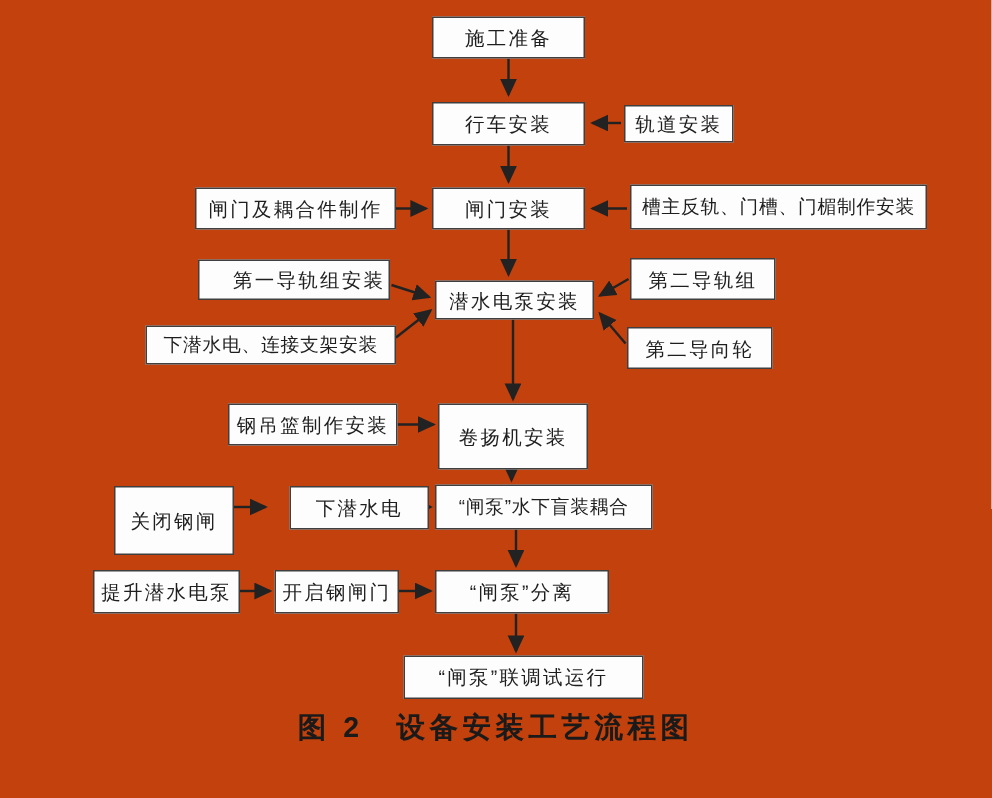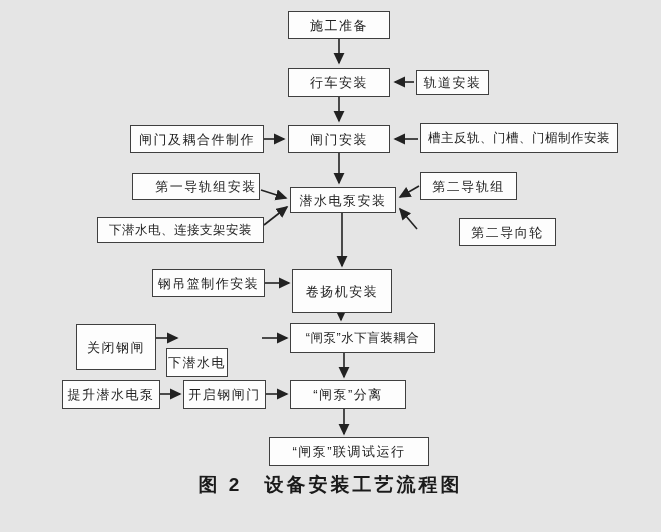--- a/index.html
+++ b/index.html
@@ -5,21 +5,21 @@
   html, body {
     margin: 0;
     padding: 0;
     background: #ffffff;
     font-family: "Liberation Sans", "DejaVu Sans", sans-serif;
   }
   .canvas {
     position: relative;
     width: 661px;
     height: 532px;
-    background: #e5e5e5;
+    background: #c2410c;
     overflow: hidden;
   }
   .node {
     position: absolute;
     box-sizing: border-box;
     border: 1.4px solid #3f3f3f;
     background: #fdfdfd;
     color: #1e1e1e;
     display: flex;
     align-items: center;
@@ -85,25 +85,25 @@
   <div class="node" style="left:288px; top:11px;  width:102px; height:28px;">施工准备</div>
   <div class="node" style="left:288px; top:68px;  width:102px; height:29px;">行车安装</div>
   <div class="node" style="left:416px; top:70px;  width:73px;  height:25px;">轨道安装</div>
   <div class="node" style="left:130px; top:125px; width:134px; height:28px;">闸门及耦合件制作</div>
   <div class="node" style="left:288px; top:125px; width:102px; height:28px;">闸门安装</div>
   <div class="node tight" style="left:420px; top:123px; width:198px; height:30px;">槽主反轨、门槽、门楣制作安装</div>
   <div class="node" style="left:132px; top:173px; width:128px; height:27px;padding-left:20px;">第一导轨组安装</div>
   <div class="node" style="left:290px; top:187px; width:106px; height:26px;">潜水电泵安装</div>
   <div class="node" style="left:420px; top:172px; width:97px;  height:28px;">第二导轨组</div>
   <div class="node tight" style="left:97px;  top:217px; width:167px; height:26px;">下潜水电、连接支架安装</div>
-  <div class="node" style="left:418px; top:218px; width:97px;  height:28px;margin-left:41px;">第二导向轮</div>
+  <div class="node" style="left:418px; top:218px; width:97px;  height:28px;">第二导向轮</div>
   <div class="node" style="left:152px; top:269px; width:113px; height:28px;">钢吊篮制作安装</div>
   <div class="node" style="left:292px; top:269px; width:100px; height:44px;">卷扬机安装</div>
   <div class="node" style="left:76px;  top:324px; width:80px;  height:46px;">关闭钢闸</div>
-  <div class="node" style="left:166px; top:324px; width:62px;  height:29px;margin-top:24px;">下潜水电</div>
+  <div class="node" style="left:193px; top:324px; width:93px;  height:29px;">下潜水电</div>
   <div class="node tight" style="left:290px; top:323px; width:145px; height:30px;">“闸泵”水下盲装耦合</div>
   <div class="node" style="left:62px;  top:380px; width:98px;  height:29px;">提升潜水电泵</div>
   <div class="node" style="left:183px; top:380px; width:83px;  height:29px;">开启钢闸门</div>
   <div class="node" style="left:290px; top:380px; width:116px; height:29px;">“闸泵”分离</div>
   <div class="node" style="left:269px; top:437px; width:160px; height:29px;">“闸泵”联调试运行</div>
 
   <div class="caption">图 2　设备安装工艺流程图</div>
 </div>
 
 </body></html>

